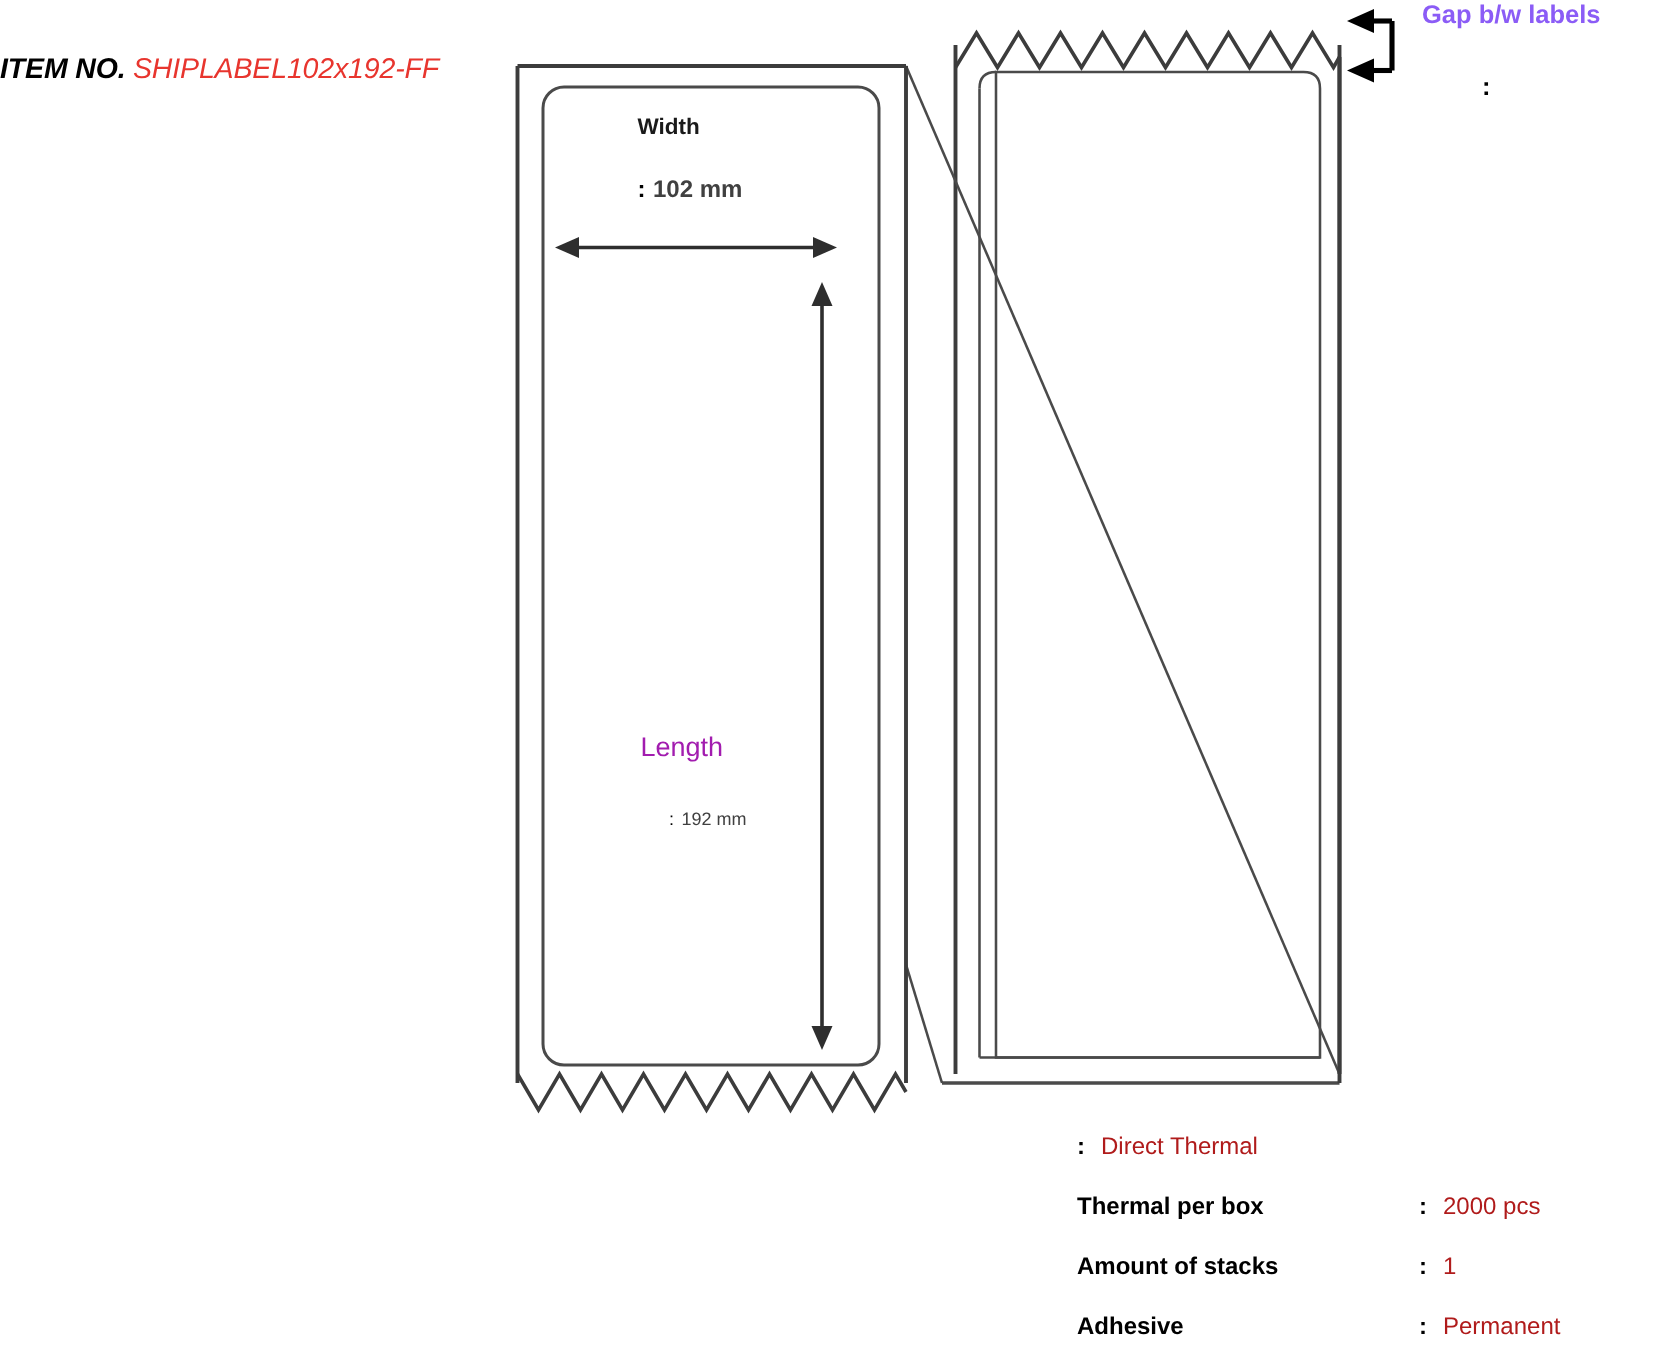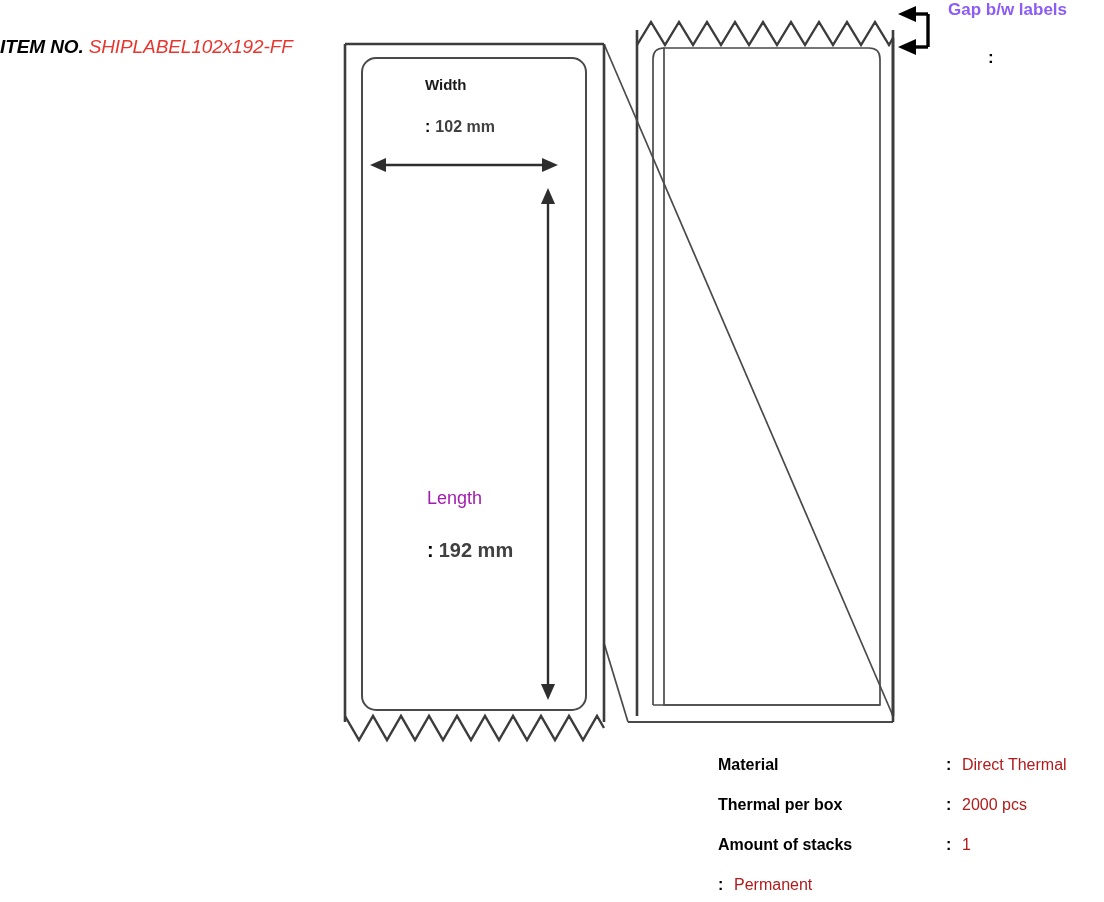--- a/index.html
+++ b/index.html
@@ -77,24 +77,24 @@
   }
   #length-title {
     left: 427px;
     top: 488px;
     font-size: 18px;
     font-weight: normal;
     color: #a21caf;
     white-space: nowrap;
   }
   #length-value-row {
-    left: 427px;
+    left: 446px;
     top: 539px;
-    font-size: 20px;
-    font-weight: bold;
+    font-size: 12px;
+    font-weight: normal;
     white-space: nowrap;
   }
   .dim-colon { color: #000000; }
   .dim-value { color: #404040; margin-left: 5px; }
 
   
   #spec-list {
     left: 718px;
     top: 756px;
     width: 386px;
@@ -197,33 +197,33 @@
     <span class="dim-colon">:</span><span class="dim-value">102 mm</span>
   </div>
 
   <div class="abs" id="length-title">Length</div>
   <div class="abs" id="length-value-row">
     <span class="dim-colon">:</span><span class="dim-value">192 mm</span>
   </div>
 
   <div class="abs" id="spec-list">
     <div class="spec-row">
-      <span class="spec-key">Material</span>
       <span class="spec-colon">:</span>
       <span class="spec-val">Direct Thermal</span>
     </div>
     <div class="spec-row">
       <span class="spec-key">Thermal per box</span>
       <span class="spec-colon">:</span>
       <span class="spec-val">2000 pcs</span>
     </div>
     <div class="spec-row">
       <span class="spec-key">Amount of stacks</span>
       <span class="spec-colon">:</span>
       <span class="spec-val">1</span>
     </div>
     <div class="spec-row">
+      <span class="spec-key">Adhesive</span>
       <span class="spec-colon">:</span>
       <span class="spec-val">Permanent</span>
     </div>
   </div>
 
 </div>
 
 </body></html>

